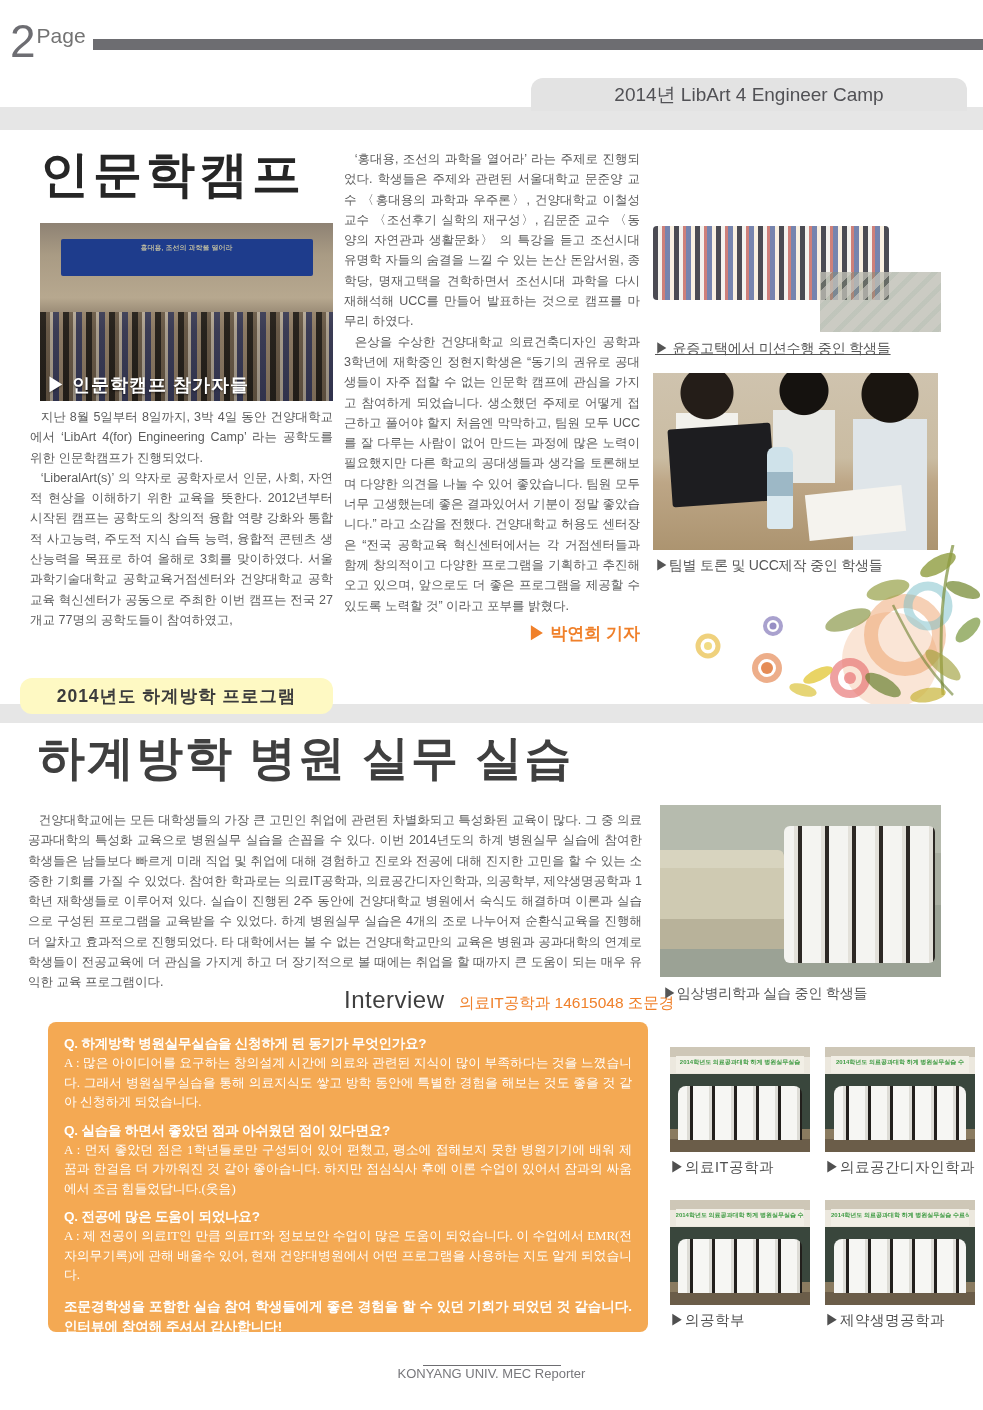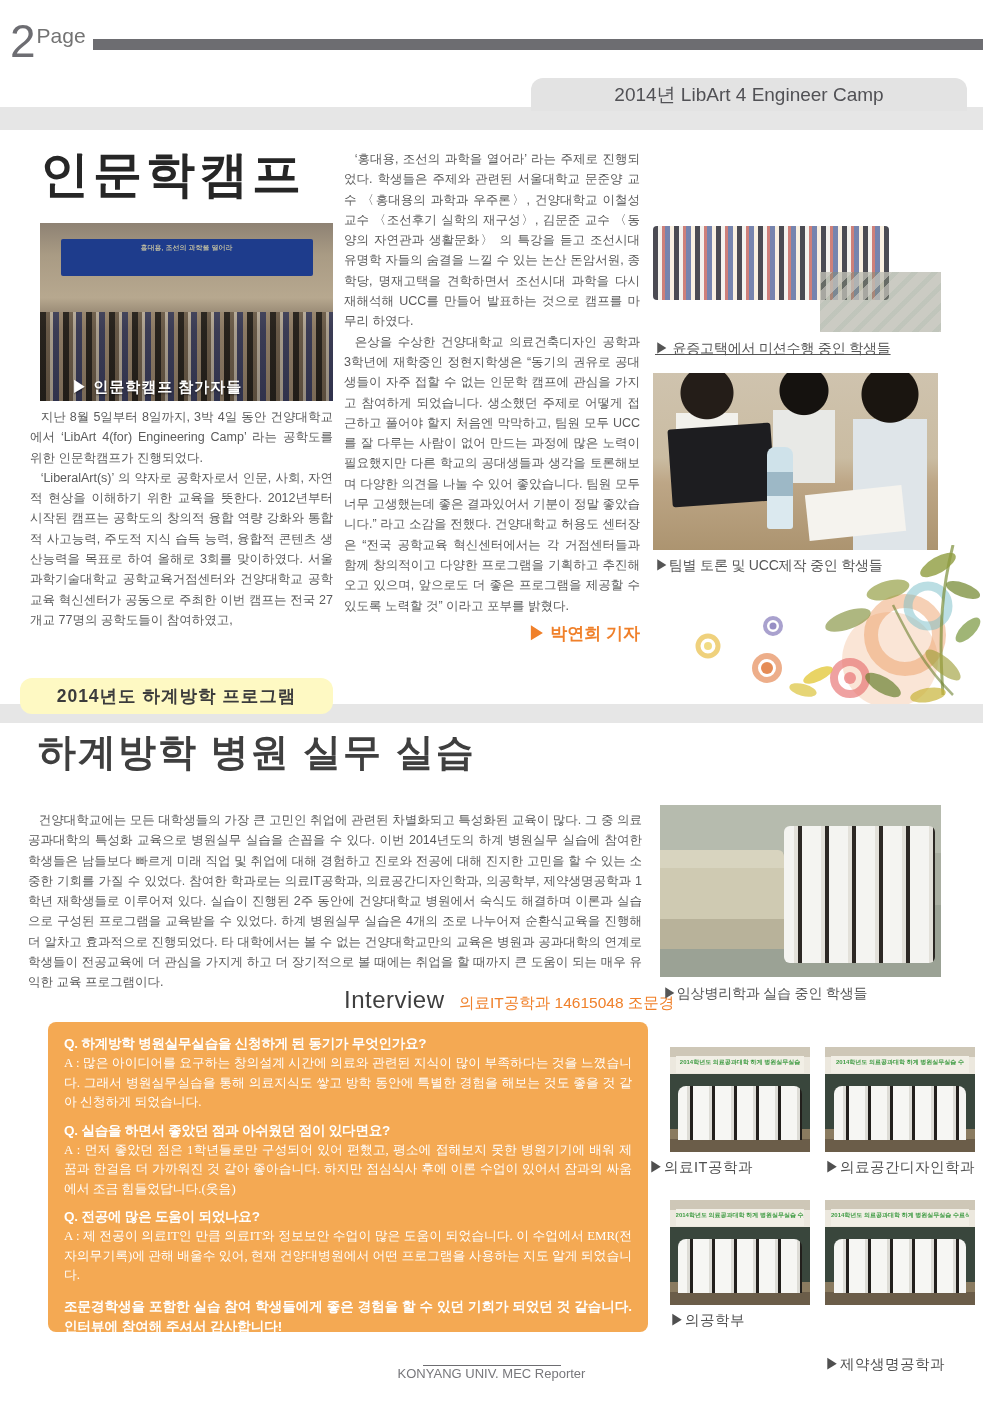--- a/index.html
+++ b/index.html
@@ -25,22 +25,22 @@
           color:#262626;letter-spacing:4px;}
   .photo{position:absolute;overflow:hidden;}
   .photo-main{left:40px;top:223px;width:293px;height:178px;
       background:linear-gradient(180deg,#8e8274 0%,#a99b84 18%,#b7a88f 42%,#7a6c5b 60%,#4d443a 100%);}
   .photo-main .banner{position:absolute;left:7%;right:7%;top:9%;height:21%;background:#1e3c8c;
       border-radius:2px;color:#f3e6a8;font-size:7px;line-height:1.3;padding:4px 8px;box-sizing:border-box;
       text-align:center;overflow:hidden;}
   .photo-main .crowd{position:absolute;left:0;right:0;bottom:0;height:50%;
       background:repeating-linear-gradient(90deg,rgba(25,22,18,.85) 0 6px,rgba(95,80,62,.7) 6px 10px,
       rgba(205,196,180,.55) 10px 13px,rgba(38,44,82,.75) 13px 19px,rgba(150,130,105,.6) 19px 23px);}
-  .overlay-caption{position:absolute;left:7px;bottom:4px;color:#fff;font-weight:bold;font-size:15px;
-      text-shadow:0 1px 2px rgba(0,0,0,.55);letter-spacing:1px;padding-left:25px;}
+  .overlay-caption{position:absolute;left:7px;bottom:4px;color:#fff;font-weight:bold;font-size:18px;
+      text-shadow:0 1px 2px rgba(0,0,0,.55);letter-spacing:1px;}
   .col{position:absolute;}
   .col1{left:30px;top:407px;width:303px;}
   .col2{left:344px;top:149px;width:296px;}
   .col p{margin-bottom:0;}
   .photo-outdoor{left:653px;top:155px;width:288px;height:177px;
       background:
         radial-gradient(circle at 10% 16%,rgba(201,92,142,.85) 0 16px,rgba(201,92,142,0) 17px),
         radial-gradient(circle at 24% 10%,rgba(190,85,135,.7) 0 10px,rgba(190,85,135,0) 11px),
         radial-gradient(circle at 88% 30%,rgba(120,90,60,.55) 0 22px,rgba(120,90,60,0) 23px),
         linear-gradient(180deg,#d9e2d6 0%,#d9e2d6 8%,#4d6f3f 8%,#557743 30%,#6f9150 46%,#84a25b 68%,#7997523 100%,#6e8c4c 100%);}
@@ -63,21 +63,21 @@
   .photo-discussion .p1{left:8%;width:22%;background:radial-gradient(circle at 50% 18%,#241d18 0 26px,rgba(0,0,0,0) 27px),linear-gradient(180deg,rgba(0,0,0,0) 0 36%,#f2f1ec 36%);}
   .photo-discussion .p2{left:42%;width:22%;background:radial-gradient(circle at 50% 16%,#15120f 0 24px,rgba(0,0,0,0) 25px),linear-gradient(180deg,rgba(0,0,0,0) 0 34%,#e8e9e6 34%);}
   .photo-discussion .p3{left:70%;width:26%;height:100%;background:radial-gradient(circle at 50% 12%,#1a1510 0 28px,rgba(0,0,0,0) 29px),linear-gradient(180deg,rgba(0,0,0,0) 0 26%,#dfe5e9 26%);}
   .cap-discussion{left:655px;top:557px;}
   .floral{position:absolute;right:0;top:545px;width:340px;height:160px;}
   
   .badge{position:absolute;left:20px;top:678px;width:313px;height:36px;background:#fef9c3;
       border-radius:12px;z-index:2;text-align:center;line-height:36px;font-size:17.5px;font-weight:bold;
       color:#3c3c3c;letter-spacing:1px;}
   .midbar-light{position:absolute;left:0;right:0;top:704px;height:19px;background:#e6e6e6;}
-  .title2{position:absolute;left:38px;top:727px;margin:0;font-size:38px;font-weight:bold;color:#3f3f3f;
+  .title2{position:absolute;left:38px;top:727px;margin:0;font-size:47px;font-weight:bold;color:#3f3f3f;
       letter-spacing:2px;}
   .body2{position:absolute;left:28px;top:810px;width:614px;}
   .interview-line{position:absolute;left:344px;top:986px;white-space:nowrap;}
   .int-label{font-size:24px;color:#3f3f3f;letter-spacing:0.5px;}
   .int-subject{font-size:15.5px;color:#f0802a;margin-left:10px;}
   .qbox{position:absolute;left:48px;top:1022px;width:600px;height:310px;background:#f4a953;
       border-radius:8px;box-sizing:border-box;padding:13px 16px 18px 16px;color:#fff;}
   .qbox .q{font-size:13.5px;font-weight:bold;margin-top:9px;letter-spacing:-0.2px;}
   .qbox .q:first-child{margin-top:0;}
   .qbox .a{font-family:"Liberation Serif",serif;font-size:12.8px;line-height:19.5px;text-align:justify;
@@ -210,33 +210,33 @@
   <div class="pcaption cap-lab">▶임상병리학과 실습 중인 학생들</div>
 
   <div class="gphoto" style="left:670px;top:1047px;width:140px;">
     <div class="gbanner">2014학년도 의료공과대학 하계 병원실무실습</div>
     <div class="gpeople"></div>
   </div>
   <div class="gphoto" style="left:825px;top:1047px;width:150px;">
     <div class="gbanner">2014학년도 의료공과대학 하계 병원실무실습 수</div>
     <div class="gpeople"></div>
   </div>
-  <div class="gcap" style="left:649px;top:1158px;">▶의료IT공학과</div>
+  <div class="gcap" style="left:670px;top:1158px;">▶의료IT공학과</div>
   <div class="gcap" style="left:825px;top:1158px;">▶의료공간디자인학과</div>
 
   <div class="gphoto" style="left:670px;top:1200px;width:140px;">
     <div class="gbanner">2014학년도 의료공과대학 하계 병원실무실습 수료식</div>
     <div class="gpeople"></div>
   </div>
   <div class="gphoto" style="left:825px;top:1200px;width:150px;">
     <div class="gbanner">2014학년도 의료공과대학 하계 병원실무실습 수료식</div>
     <div class="gpeople"></div>
   </div>
   <div class="gcap" style="left:670px;top:1311px;">▶의공학부</div>
-  <div class="gcap" style="left:825px;top:1311px;margin-top:44px;">▶제약생명공학과</div>
+  <div class="gcap" style="left:825px;top:1311px;">▶제약생명공학과</div>
 
   <div class="footer">
     <div class="fbar left"></div>
     <span class="ftext">KONYANG UNIV. MEC Reporter</span>
     <div class="fbar right"></div>
   </div>
 
 </div>
 
 </body></html>

